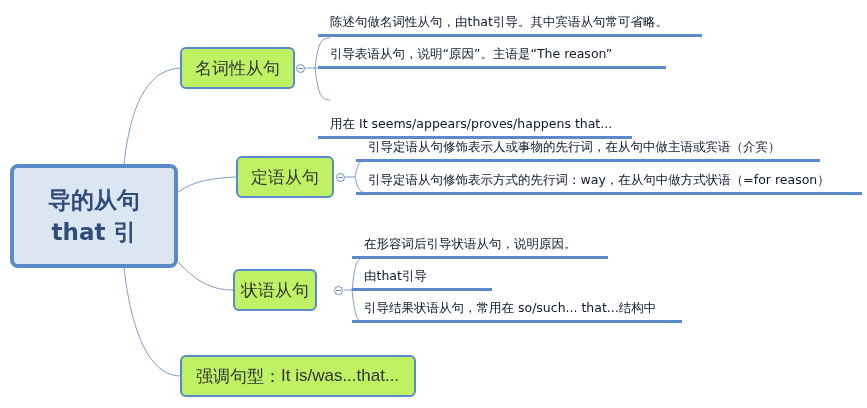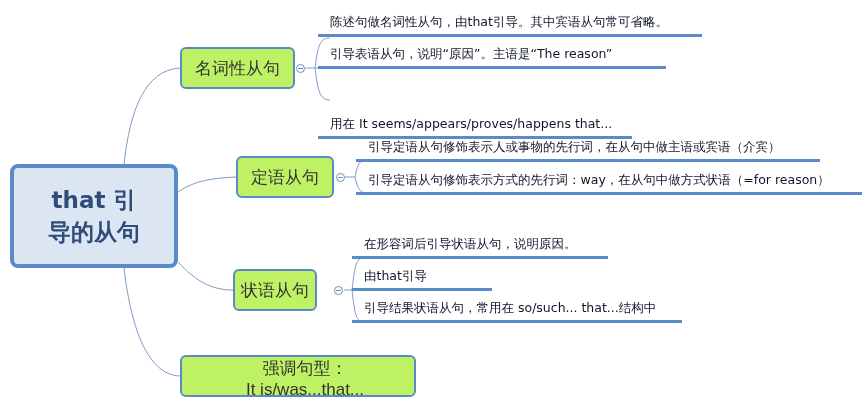--- a/index.html
+++ b/index.html
@@ -55,22 +55,22 @@
 
     <path d="M344 290 L 352 290"></path>
     <path d="M352 290 C 355 264, 356 258, 365 258"></path>
     <path d="M352 290 L 365 290"></path>
     <path d="M352 290 C 355 316, 356 322, 365 322"></path>
   </g>
 </svg>
 
 <div class="root">
   <div>
+    <div>导的从句</div>
     <div>that 引</div>
-    <div>导的从句</div>
   </div>
 </div>
 
 <div class="topic" style="left:180px; top:47px; width:115px; height:42px;">
   <span>名词性从句</span>
 </div>
 <div class="collapse" style="left:296px; top:64px;"></div>
 <div class="leaf" style="left:318px; top:14px; width:372px;">
   <span>陈述句做名词性从句，由that引导。其中宾语从句常可省略。</span>
 </div>
@@ -99,16 +99,16 @@
 <div class="leaf" style="left:352px; top:236px; width:244px;">
   <span>在形容词后引导状语从句，说明原因。</span>
 </div>
 <div class="leaf" style="left:352px; top:268px; width:128px;">
   <span>由that引导</span>
 </div>
 <div class="leaf" style="left:352px; top:300px; width:318px;">
   <span>引导结果状语从句，常用在 so/such... that...结构中</span>
 </div>
 
-<div class="topic" style="left:180px; top:355px; width:236px; height:42px; justify-content:flex-start; padding-left:14px;flex-direction:column;">
+<div class="topic" style="left:180px; top:355px; width:236px; height:42px; justify-content:flex-start; padding-left:14px;">
   <span>强调句型：</span>
   <span class="bold">It is/was...that...</span>
 </div>
 
 </body></html>

